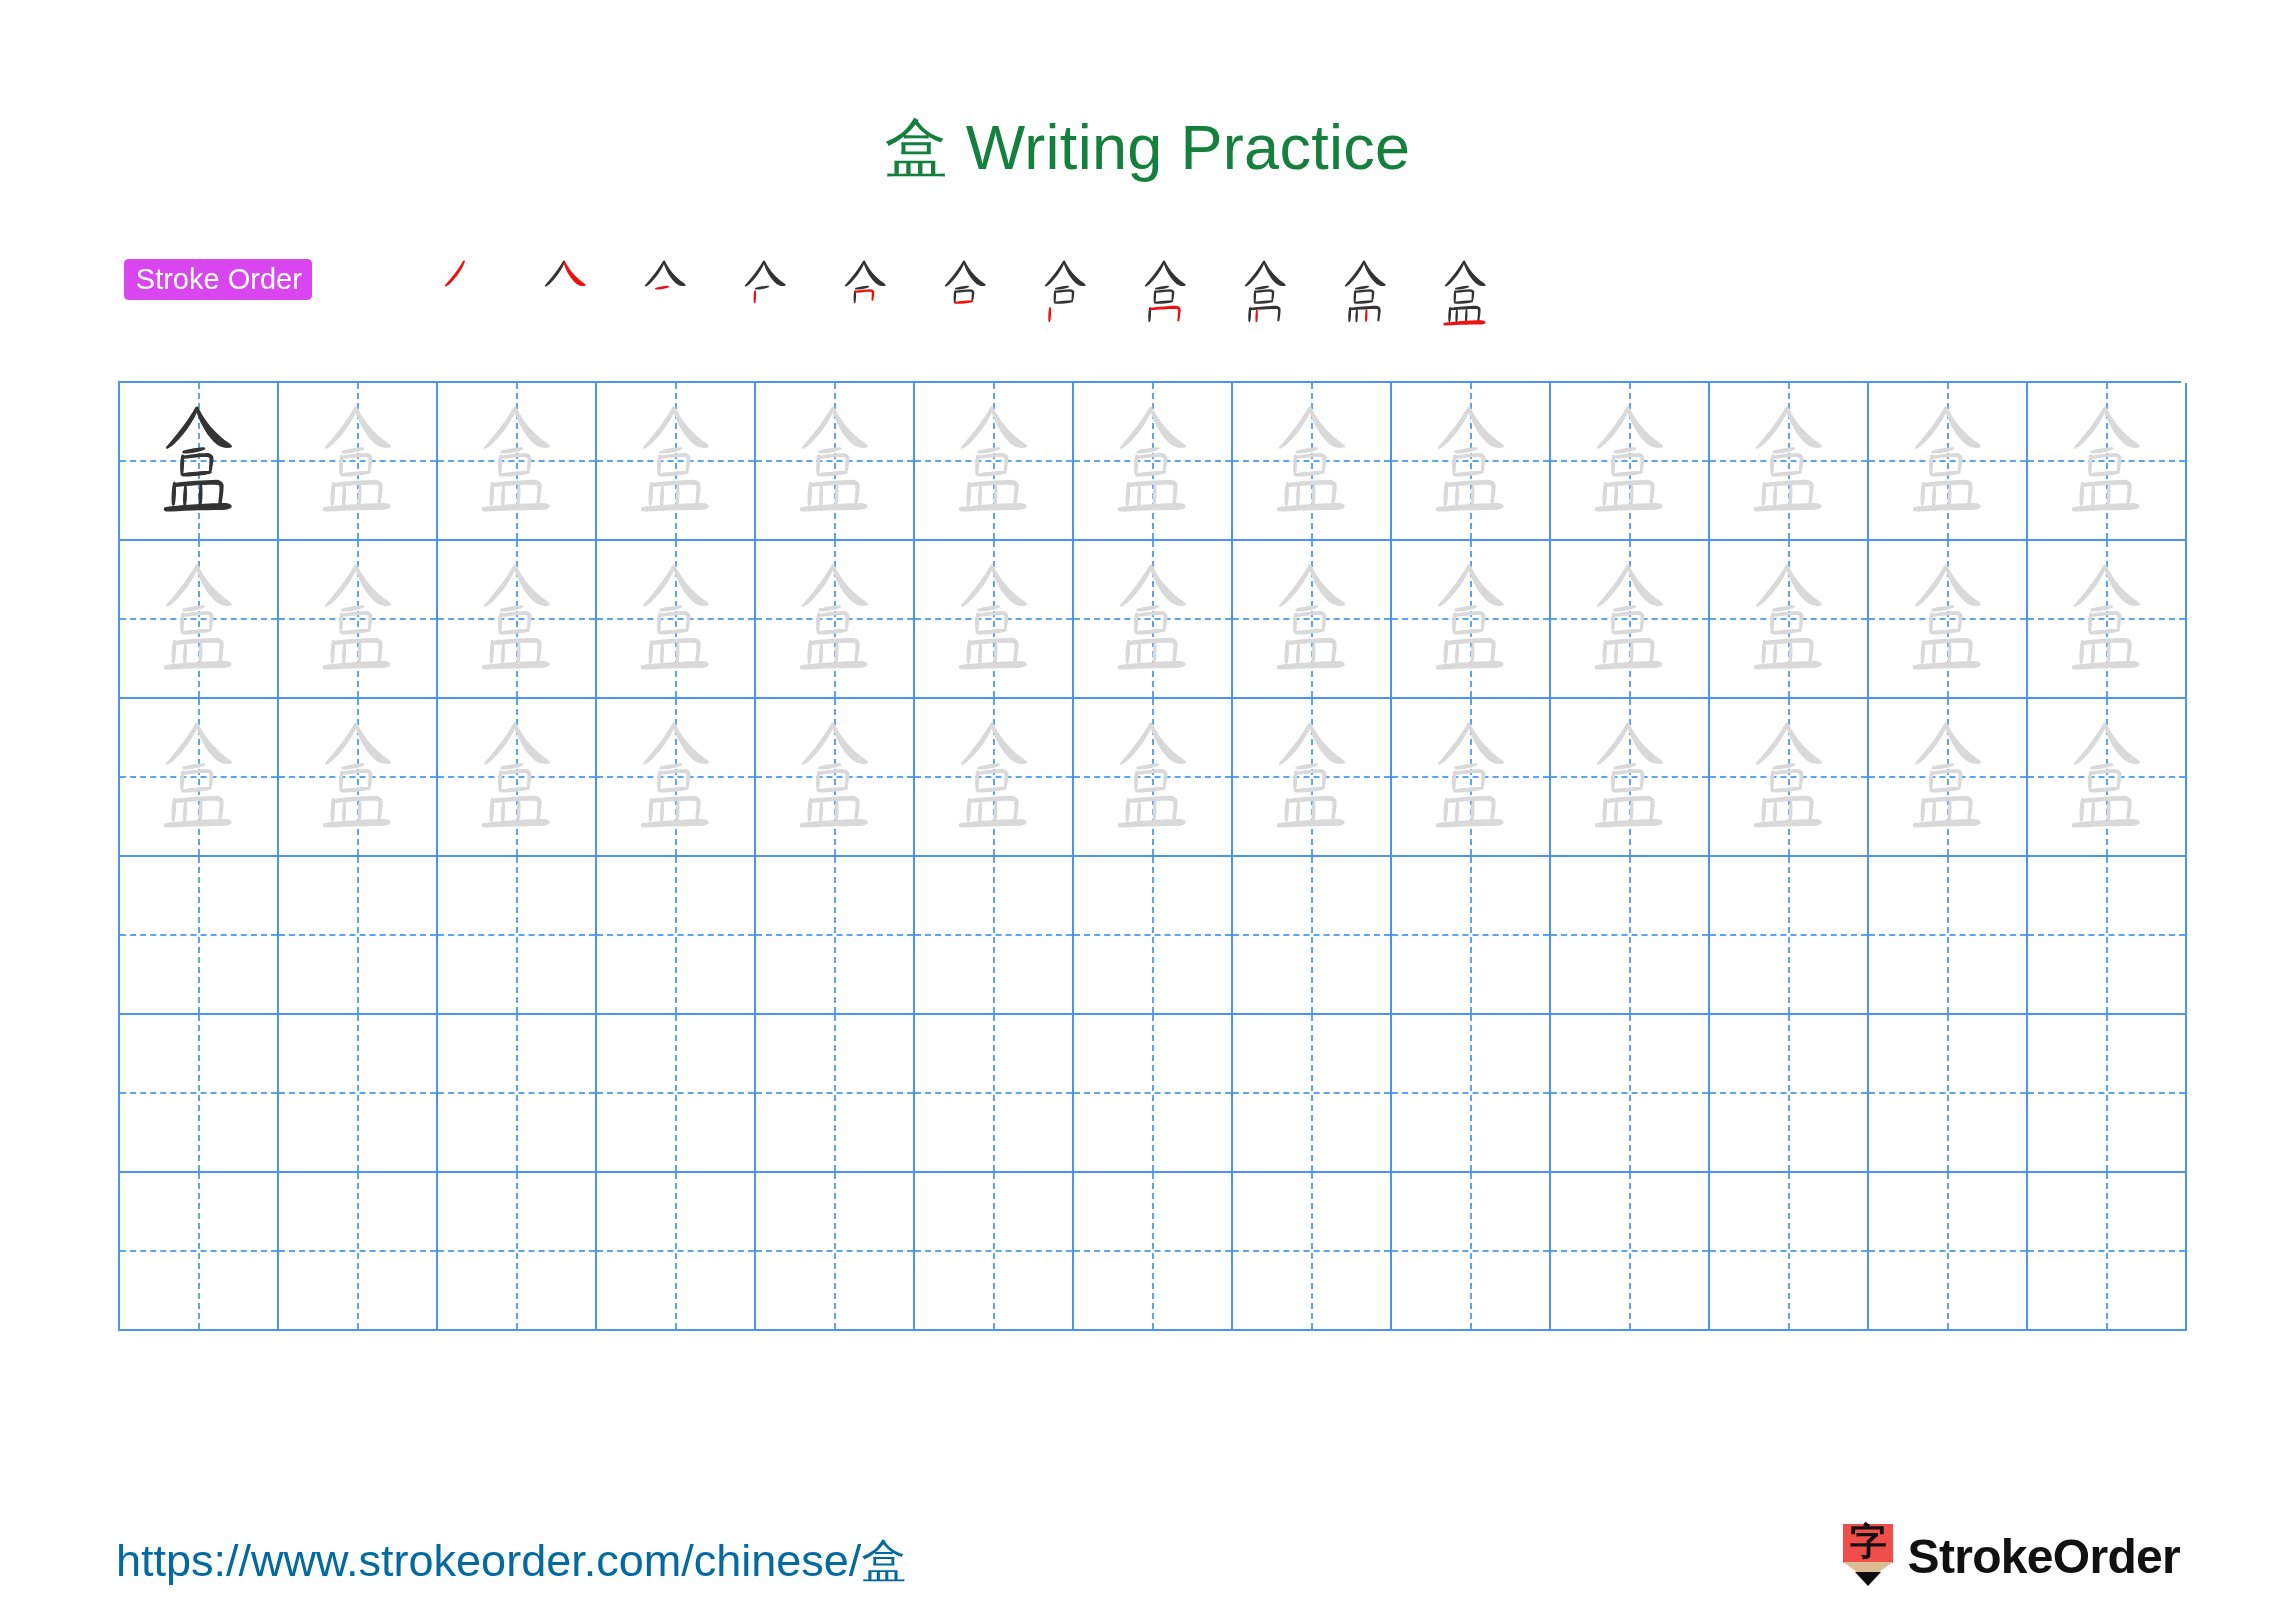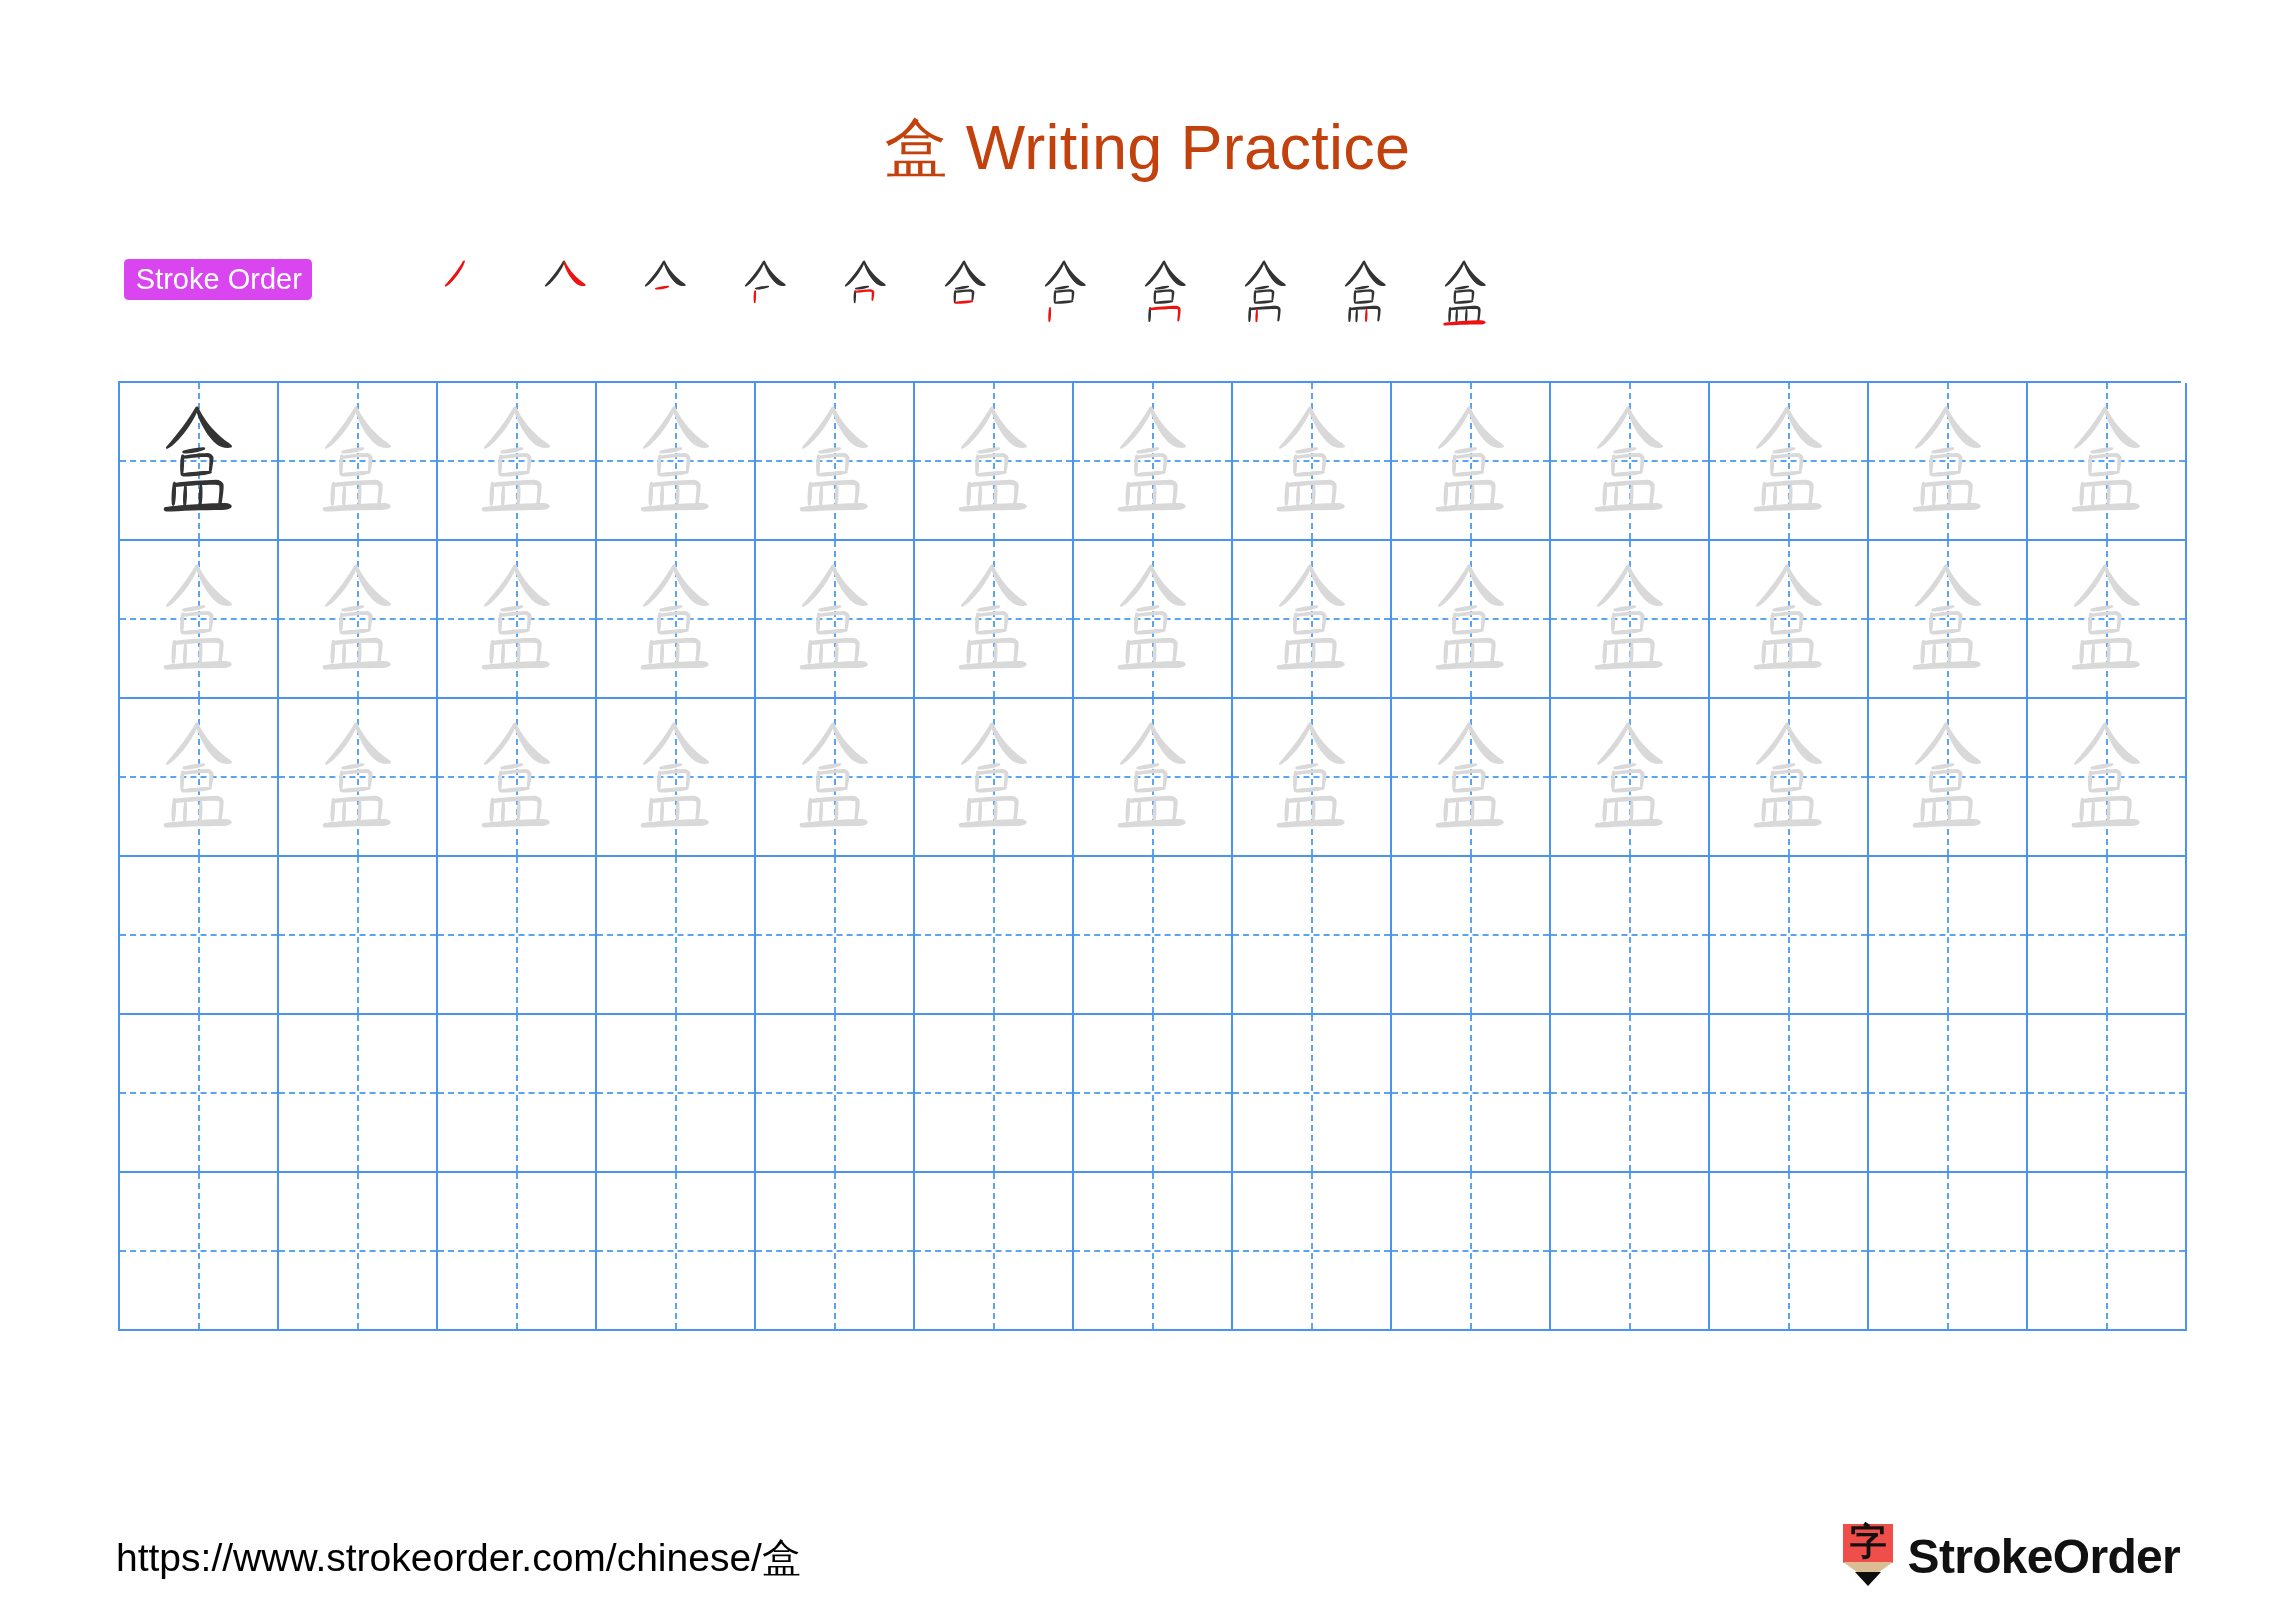--- a/index.html
+++ b/index.html
@@ -17,21 +17,21 @@
 
   
   #title {
     position: absolute;
     left: 0;
     top: 105px;
     width: 2295px;
     text-align: center;
     font-size: 63px;
     font-weight: 400;
-    color: #c2410c;
+    color: #15803d;
     letter-spacing: 0.3px;
     white-space: nowrap;
   }
 
   
   #stroke-order-row {
     position: absolute;
     left: 124px;
     top: 252px;
     width: 2055px;
@@ -133,22 +133,22 @@
     width: 137px;
     height: 137px;
     display: block;
   }
 
   
   #footer-url {
     position: absolute;
     left: 116px;
     top: 1531px;
-    font-size: 39px;
-    color: #000000;
+    font-size: 45px;
+    color: #0369a1;
     white-space: nowrap;
   }
   #footer-brand {
     position: absolute;
     right: 115px;
     top: 1517px;
     height: 79px;
     display: flex;
     align-items: center;
     gap: 14.4px;

